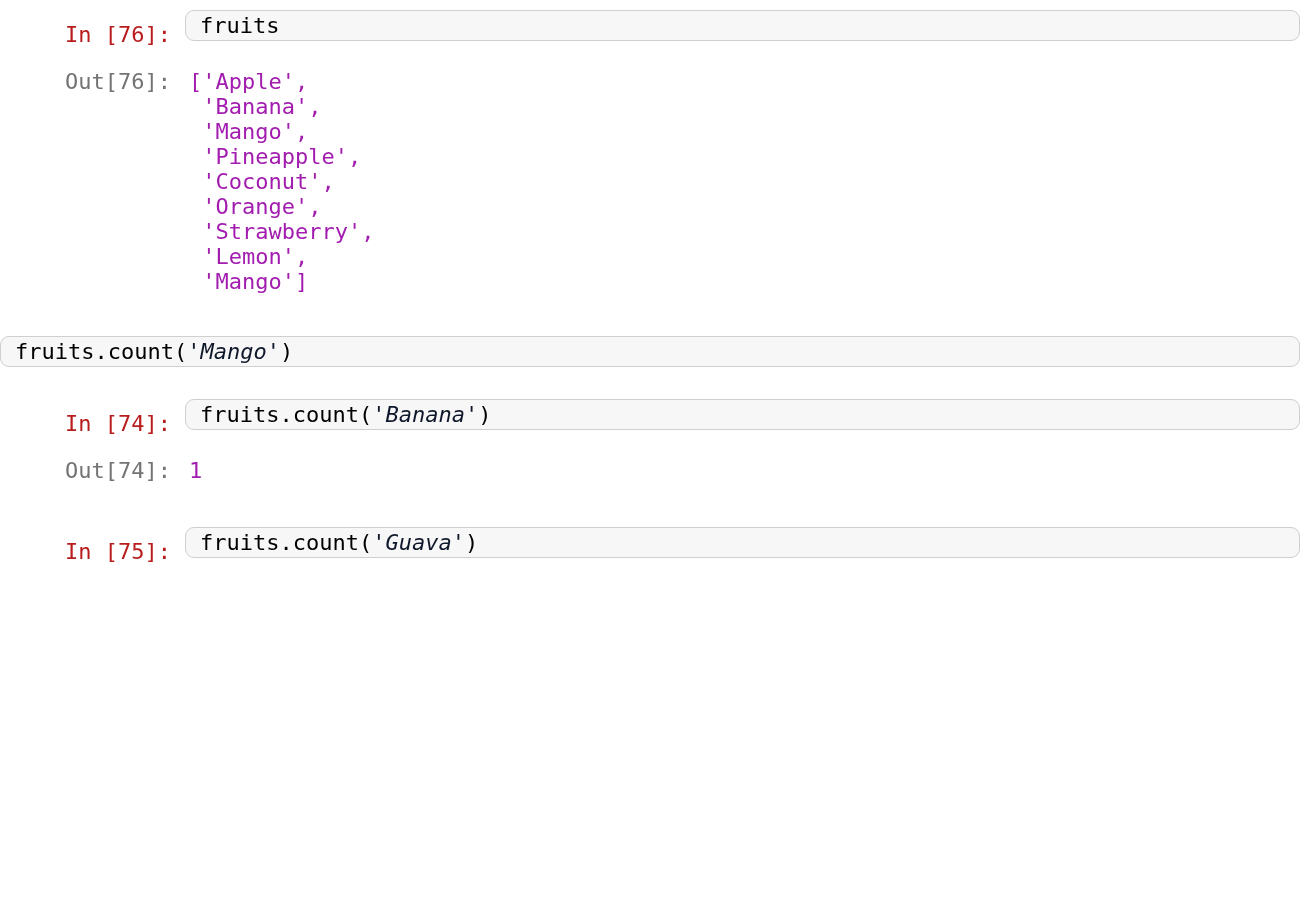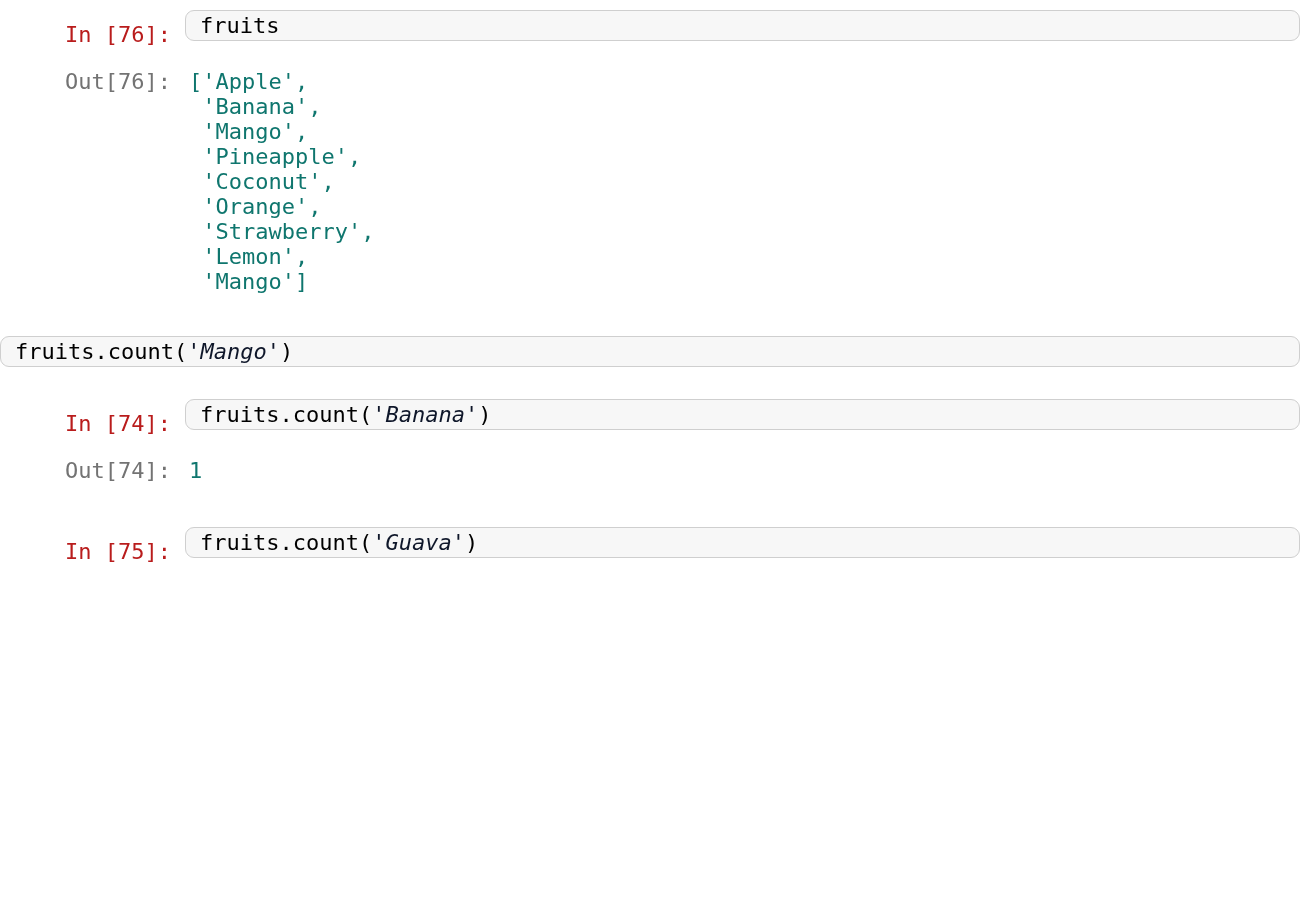--- a/index.html
+++ b/index.html
@@ -44,21 +44,21 @@
       border: 1px solid #cfcfcf;
       border-radius: 9px;
       padding: 2px 14px;
       margin-right: 2px;
       font-family: "Menlo", "Monaco", "Consolas", monospace;
       color: #000;
     }
     .output-area {
       padding: 10px 0 10px 4px;
       font-family: "Menlo", "Monaco", "Consolas", monospace;
-      color: #0f766e;
+      color: #a21caf;
       white-space: pre;
     }
     .code-plain {
       color: #000;
     }
     .code-string {
       color: #0f172a;
       font-style: italic;
     }
     .cell-group {

